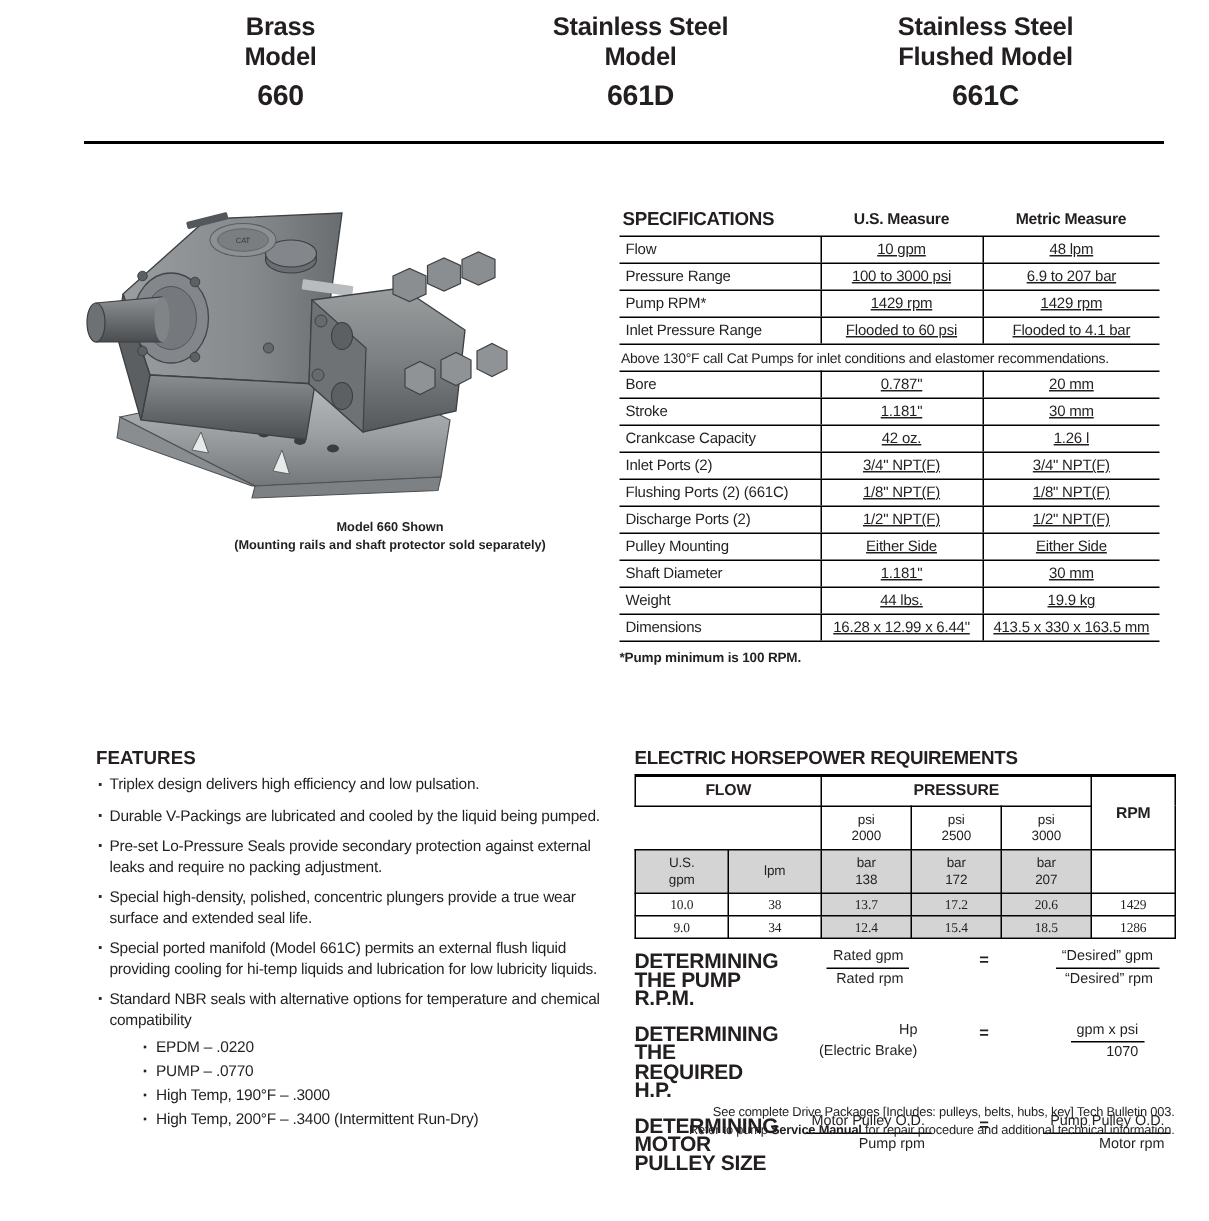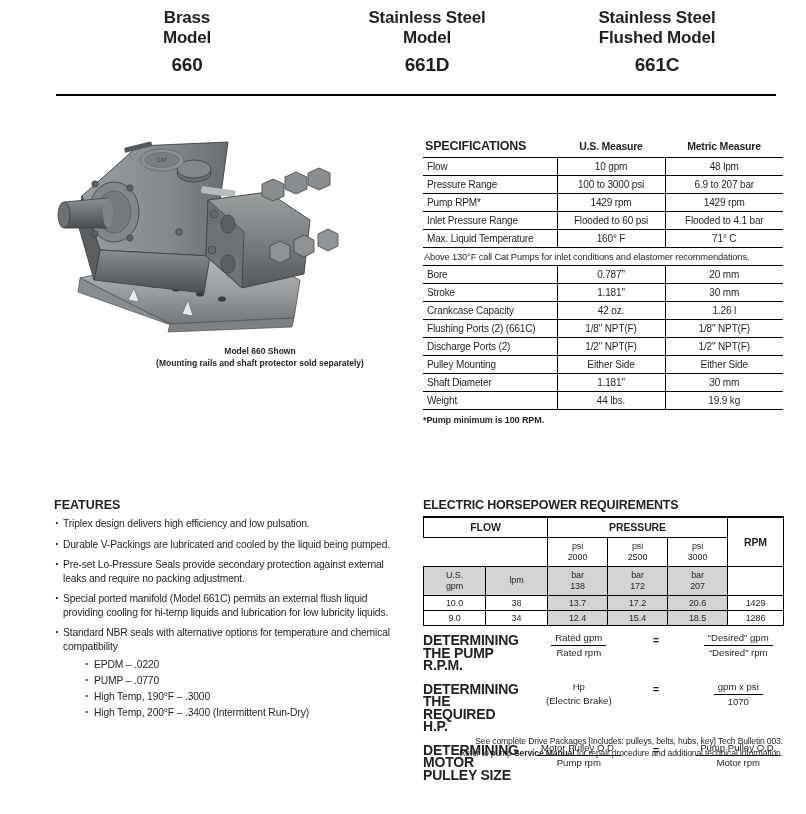--- a/index.html
+++ b/index.html
@@ -41,21 +41,21 @@
     width: 350px; height: 215px;
   }
   .pump-svg { display: block; }
   .pump-caption {
     position: absolute; left: 100px; top: 345px; width: 320px;
     text-align: center; font-size: 8.5px; font-weight: bold;
     line-height: 12px;
   }
 
   
-  .spec-block { position: absolute; left: 423px; top: 138px; width: 360px; }
+  .spec-block { position: absolute; left: 413px; top: 138px; width: 360px; }
   .blk-title {
     font-weight: bold; font-size: 12.5px; letter-spacing: -0.2px;
     margin-bottom: 2px;
   }
   table.spec {
     border-collapse: collapse; width: 360px;
     font-size: 10px; table-layout: fixed;
   }
   table.spec col.c-label { width: 134px; }
   table.spec col.c-us { width: 108px; }
@@ -64,30 +64,30 @@
     font-weight: bold; font-size: 10.5px; text-align: center;
     padding: 1px 2px 4px 2px; letter-spacing: -0.2px;
   }
   table.spec th.lbl { text-align: left; font-size: 12.5px; }
   table.spec td {
     border-top: 1px solid #000; border-bottom: 1px solid #000;
     padding: 2.5px 4px; height: 18px; text-align: center;
     letter-spacing: -0.15px;
   }
   table.spec td.lbl { text-align: left; }
-  table.spec td.div { border-left: 1px solid #000; }
+  table.spec td.div { border-left: 1px solid #000; text-decoration: underline; }
   table.spec td.note {
     text-align: left; font-size: 9.3px; padding: 2px 1px;
   }
   .spec-foot {
     font-size: 9px; font-weight: bold; margin-top: 5px; letter-spacing: -0.1px;
   }
 
   
-  .features { position: absolute; left: 54px; top: 498px; width: 352px; }
+  .features { position: absolute; left: 64px; top: 498px; width: 352px; }
   .feat-title { font-weight: bold; font-size: 12.5px; margin-bottom: 5px; }
   ul.feat-list { list-style: none; margin: 0; padding: 0; }
   ul.feat-list > li {
     position: relative; padding-left: 9px;
     font-size: 10.3px; line-height: 13.5px;
     margin-bottom: 7px; letter-spacing: -0.15px;
   }
   ul.feat-list > li::before {
     content: "\00B7"; position: absolute; left: 1px; top: -1px;
     font-size: 13px; font-weight: bold;
@@ -108,32 +108,32 @@
     border-collapse: collapse; width: 360px; table-layout: fixed;
     font-size: 9px; margin-top: 4px;
   }
   table.hp td, table.hp th {
     border: 1px solid #000; text-align: center; padding: 1px 2px;
     letter-spacing: -0.1px;
   }
   table.hp th.grp { font-size: 10.5px; font-weight: bold; height: 20px; }
   table.hp td.shade { background: #d4d4d4; }
   table.hp td.unit { line-height: 11px; padding: 3px 2px; height: 26px; }
-  table.hp td.val { font-size: 9px; height: 15px; }
+  table.hp td.val { font-size: 9px; height: 15px; font-family: Liberation Serif, serif; }
   .hp-topline { border-top: 2px solid #000 !important; }
 
   
   .formulas { position: absolute; left: 423px; top: 632px; width: 360px; }
   .frow { display: flex; align-items: flex-start; margin-bottom: 9px; }
   .fname {
     width: 118px; font-weight: bold; font-size: 14px; line-height: 12.5px;
     letter-spacing: -0.2px; padding-top: 2px;
   }
   .fexpr { display: flex; align-items: flex-start; flex: 1; }
-  .frac { text-align: center; font-size: 9.6px; line-height: 12px; }
+  .frac { text-align: right; font-size: 9.6px; line-height: 12px; }
   .frac .num { padding: 0 4px 1px 4px; }
   .frac.ruled .num { border-bottom: 1px solid #000; }
   .frac .den { padding: 1px 4px 0 4px; }
   .feq {
     font-weight: bold; font-size: 11px; padding: 2px 14px 0 14px;
     align-self: flex-start;
   }
   .fleft { width: 120px; display: flex; justify-content: center; }
   .fright { width: 130px; display: flex; justify-content: center; }
   .fnote {
@@ -295,43 +295,43 @@
         <td class="lbl">Pump RPM*</td>
         <td class="div">1429 rpm</td>
         <td class="div">1429 rpm</td>
       </tr>
       <tr>
         <td class="lbl">Inlet Pressure Range</td>
         <td class="div">Flooded to 60 psi</td>
         <td class="div">Flooded to 4.1 bar</td>
       </tr>
       <tr>
-        <td class="lbl">Max. Liquid Temperature</td>
-        <td class="div">160° F</td>
-        <td class="div">71° C</td>
-      </tr>
-      <tr>
         <td class="note" colspan="3">Above 130°F call Cat Pumps for inlet conditions and elastomer recommendations.</td>
       </tr>
       <tr>
         <td class="lbl">Bore</td>
         <td class="div">0.787"</td>
         <td class="div">20 mm</td>
       </tr>
       <tr>
         <td class="lbl">Stroke</td>
         <td class="div">1.181"</td>
         <td class="div">30 mm</td>
       </tr>
       <tr>
         <td class="lbl">Crankcase Capacity</td>
         <td class="div">42 oz.</td>
         <td class="div">1.26 l</td>
       </tr>
       <tr>
+        <td class="lbl">Inlet Ports (2)</td>
+        <td class="div">3/4" NPT(F)</td>
+        <td class="div">3/4" NPT(F)</td>
+      </tr>
+      <tr>
         <td class="lbl">Flushing Ports (2) (661C)</td>
         <td class="div">1/8" NPT(F)</td>
         <td class="div">1/8" NPT(F)</td>
       </tr>
       <tr>
         <td class="lbl">Discharge Ports (2)</td>
         <td class="div">1/2" NPT(F)</td>
         <td class="div">1/2" NPT(F)</td>
       </tr>
       <tr>
@@ -341,32 +341,38 @@
       </tr>
       <tr>
         <td class="lbl">Shaft Diameter</td>
         <td class="div">1.181"</td>
         <td class="div">30 mm</td>
       </tr>
       <tr>
         <td class="lbl">Weight</td>
         <td class="div">44 lbs.</td>
         <td class="div">19.9 kg</td>
+      </tr>
+      <tr>
+        <td class="lbl">Dimensions</td>
+        <td class="div">16.28 x 12.99 x 6.44"</td>
+        <td class="div">413.5 x 330 x 163.5 mm</td>
       </tr>
     </tbody>
   </table>
   <div class="spec-foot">*Pump minimum is 100 RPM.</div>
 </div>
 
 <div class="features">
   <div class="feat-title">FEATURES</div>
   <ul class="feat-list">
     <li>Triplex design delivers high efficiency and low pulsation.</li>
     <li>Durable V-Packings are lubricated and cooled by the liquid being pumped.</li>
     <li>Pre-set Lo-Pressure Seals provide secondary protection against external leaks and require no packing adjustment.</li>
+    <li>Special high-density, polished, concentric plungers provide a true wear surface and extended seal life.</li>
     <li>Special ported manifold (Model 661C) permits an external flush liquid providing cooling for hi-temp liquids and lubrication for low lubricity liquids.</li>
     <li>
       <span>Standard NBR seals with alternative options for temperature and chemical compatibility</span>
       <ul class="sub-list">
         <li>EPDM – .0220</li>
         <li>PUMP – .0770</li>
         <li>High Temp, 190°F – .3000</li>
         <li>High Temp, 200°F – .3400 (Intermittent Run-Dry)</li>
       </ul>
     </li>

